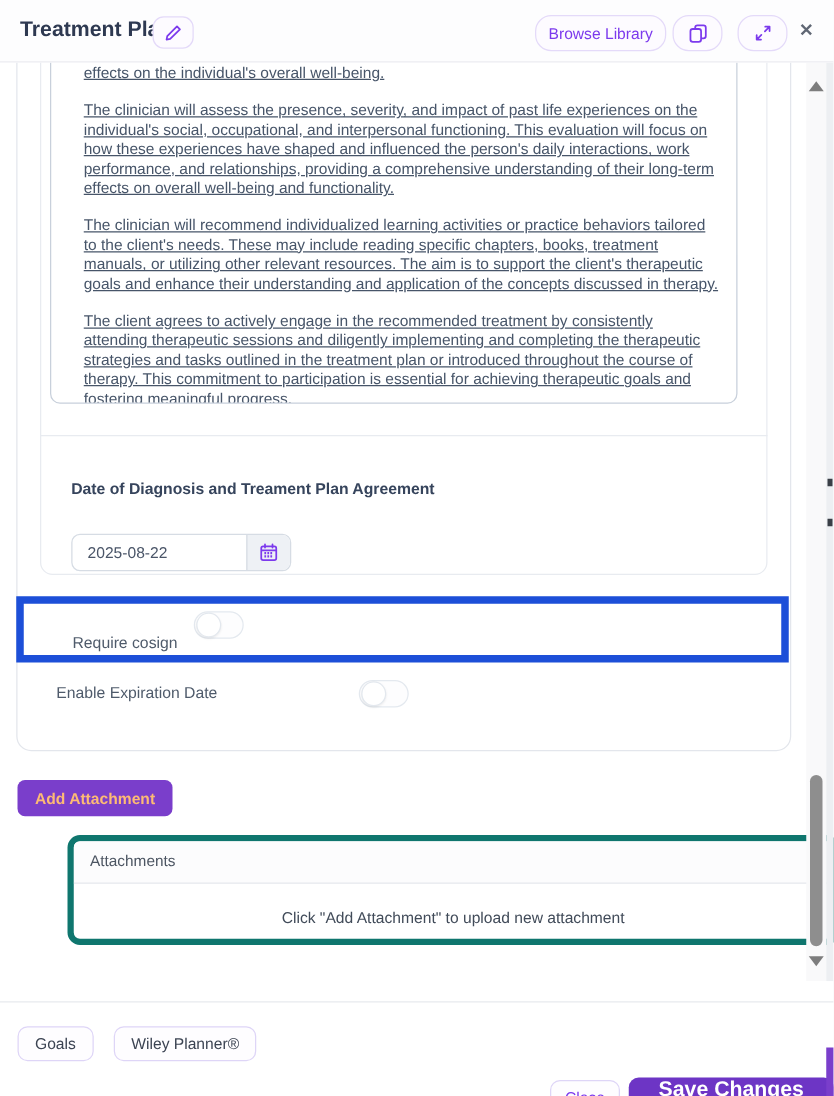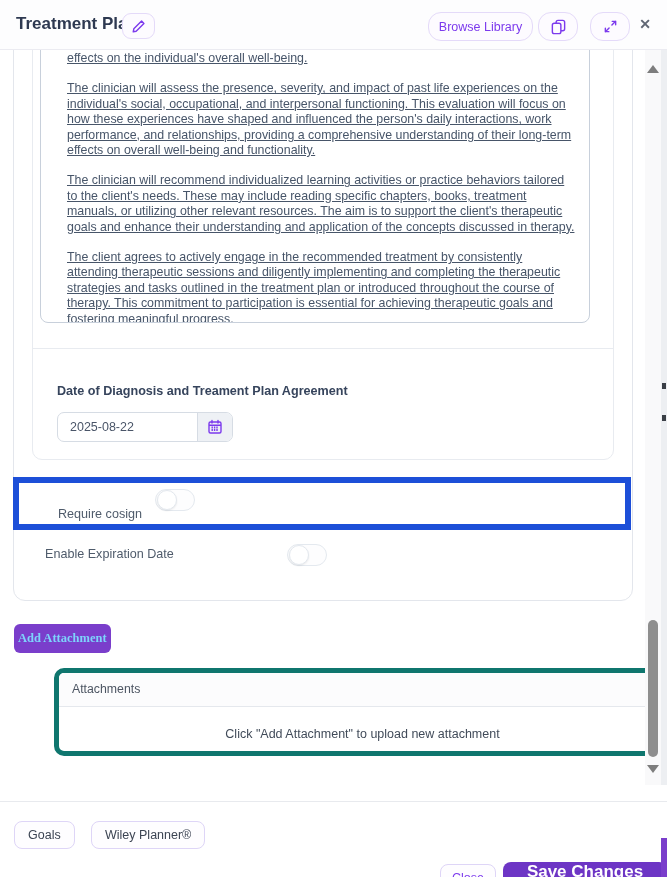--- a/index.html
+++ b/index.html
@@ -33,40 +33,40 @@
                  border:1px solid #e8ebf0; border-radius:10px; }
   .textarea {
     position:absolute; left:40px; top:-20px; width:550px; height:293px;
     border:1px solid #c8d0db; border-radius:8px; background:#fff; overflow:hidden;
     padding:20px 14px 0 26px; font-size:12.4px; line-height:15.4px; color:#475569; cursor:text;text-decoration:underline;
   }
   .textarea p { margin:0 0 15px 0; }
   .divider { position:absolute; left:32px; top:298px; width:582px; border-top:1px solid #e8ebf0; }
   .date-label { position:absolute; left:57px; top:318px; font-size:12.6px; font-weight:bold; color:#36445c;margin-top:16px; }
   .date-group {
-    position:absolute; left:57px; top:362px; width:176px; height:30px;
+    position:absolute; left:57px; top:377px; width:176px; height:30px;
     border:1px solid #d6dce4; border-radius:7px; display:flex; background:#fff; overflow:hidden;
   }
   .date-value { flex:1; display:flex; align-items:center; padding-left:12px; font-size:12.5px; color:#4a5568; cursor:text; }
   .cal-btn { width:35px; border-left:1px solid #d6dce4; background:#eef1f5; display:flex;
              align-items:center; justify-content:center; cursor:pointer; }
   .blue-box { position:absolute; left:13px; top:427px; width:618px; height:53px;
               border:6px solid #1d4fd8; z-index:4; pointer-events:none; }
   .row-label { position:absolute; font-size:12.6px; color:#4f5b6b; line-height:14px; }
   .lbl-cosign { left:58px; top:444px;margin-top:13px; }
   .lbl-exp    { left:45px; top:497px; }
   .toggle { position:absolute; width:40px; height:22px; border:1px solid #e4e9ef; border-radius:11px;
             background:#fdfdfe; cursor:pointer; }
   .tg-cosign { left:155px; top:439px; }
   .tg-exp    { left:287px; top:494px; }
   .knob { position:absolute; left:1px; top:0px; width:20px; height:20px; border-radius:50%;
           background:#fff; border:1px solid #e3e8ee; box-shadow:0 1px 2px rgba(0,0,0,.08); }
-  .add-btn { position:absolute; left:14px; top:574px; height:29px; padding:0 4px;
-             background:#7a3ecb; color:#7dd3fc; border:none; border-radius:6px;
-             font-family:Liberation Serif, serif; font-size:12.5px; font-weight:bold; cursor:pointer; }
+  .add-btn { position:absolute; left:14px; top:574px; height:29px; padding:0 14px;
+             background:#7a3ecb; color:#fdba74; border:none; border-radius:6px;
+             font-family:Liberation Sans, sans-serif; font-size:12.5px; font-weight:bold; cursor:pointer; }
   .att-panel { position:absolute; left:14px; top:618px; width:617px; height:88px;
                border:5px solid #0f766e; border-radius:10px; overflow:hidden; background:#fff;margin-left:40px; }
   .att-head { height:34px; line-height:33px; padding-left:13px; font-size:12.3px; color:#4c5562;
               border-bottom:1px solid #e5e8ed; background:#fcfcfd; }
   .att-body { height:53px; display:flex; align-items:center; justify-content:center;
               font-size:12.5px; color:#414b59; }
   
   .sbar { position:absolute; top:0; right:6px; width:16px; height:735px; background:#f9f9fa; }
   .sb-arrow { position:absolute; left:2px; width:0; height:0; border-left:6px solid transparent;
               border-right:6px solid transparent; cursor:pointer; }

